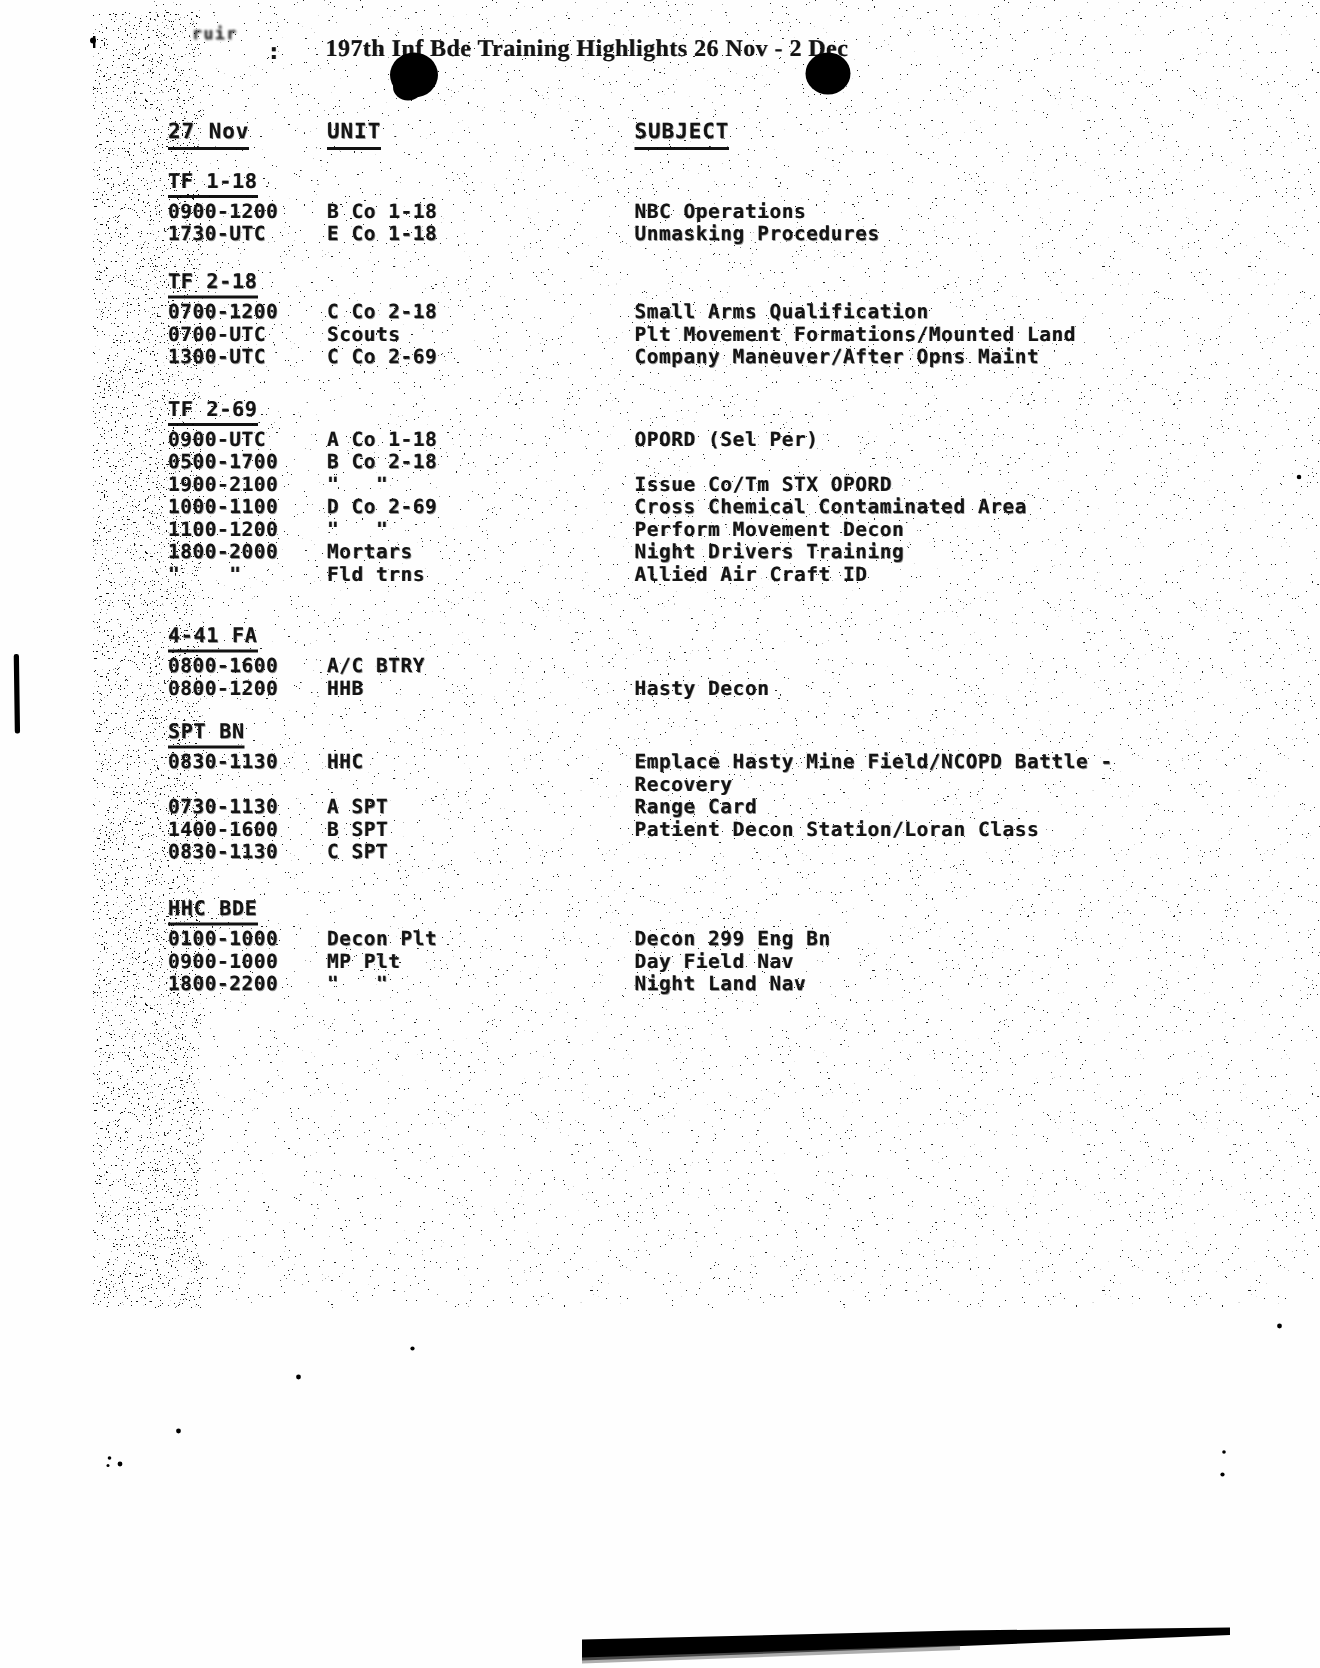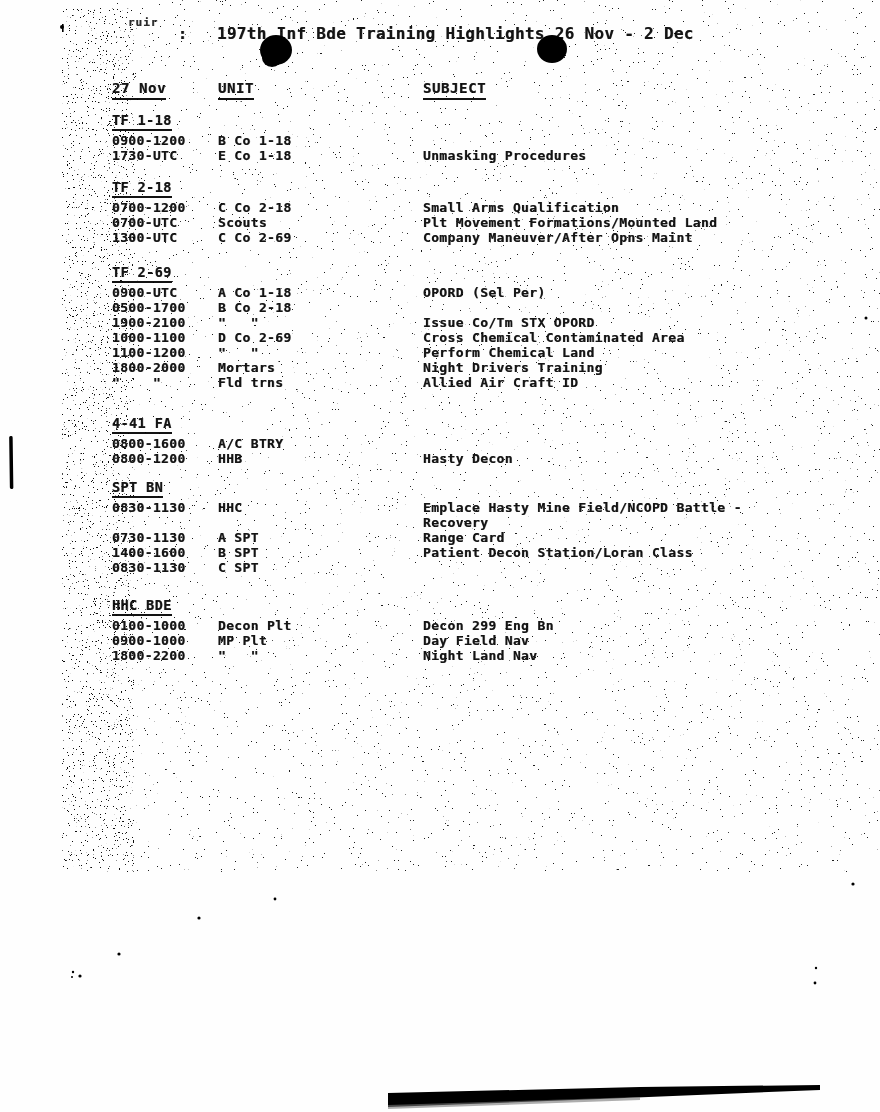--- a/index.html
+++ b/index.html
@@ -14,21 +14,21 @@
     color:#141414;
   }
   .ink{ text-shadow:0.4px 0.4px 0 rgba(20,20,20,0.45), -0.3px 0 0 rgba(20,20,20,0.25); }
 
   .fragment{
     position:absolute;left:128px;top:16px;
     font-size:11px;letter-spacing:1px;
     filter:blur(0.6px);opacity:.9;
   }
   .colon{position:absolute;left:178px;top:25px;font-size:15px;}
-  .title{position:absolute;left:217px;top:24px;font-size:16px;letter-spacing:0.3px;}
+  .title{position:absolute;left:217px;top:24px;font-size:16px;letter-spacing:0.3px;font-family:Liberation Serif, serif;}
 
   .colheads{
     position:absolute;top:80px;left:0;width:100%;box-sizing:border-box;
     display:grid;grid-template-columns:106px 205px 1fr;padding-left:112px;
   }
   .hd{
     display:inline-block;justify-self:start;
     font-size:14px;letter-spacing:0.6px;
     border-bottom:2.5px solid #121212;padding-bottom:1.5px;
   }
@@ -64,20 +64,21 @@
     <span class="hd ink">UNIT</span>
     <span class="hd ink">SUBJECT</span>
   </div>
 
   <div id="sections">
       <div class="section" style="top: 110px;">
         <div><span class="heading ink">TF 1-18</span></div>
         <div class="row">
           <span class="cell ink">0900-1200</span>
           <span class="cell ink">B Co 1-18</span>
+          <span class="cell ink">NBC Operations</span>
         </div>
         <div class="row">
           <span class="cell ink">1730-UTC</span>
           <span class="cell ink">E Co 1-18</span>
           <span class="cell ink">Unmasking Procedures</span>
         </div>
       </div>
       <div class="section" style="top: 177px;">
         <div><span class="heading ink">TF 2-18</span></div>
         <div class="row">
@@ -113,21 +114,21 @@
           <span class="cell ink">Issue Co/Tm STX OPORD</span>
         </div>
         <div class="row">
           <span class="cell ink">1000-1100</span>
           <span class="cell ink">D Co 2-69</span>
           <span class="cell ink">Cross Chemical Contaminated Area</span>
         </div>
         <div class="row">
           <span class="cell ink">1100-1200</span>
           <span class="cell ink">"   "</span>
-          <span class="cell ink">Perform Chemical Land</span>
+          <span class="cell ink">Perform Movement Decon</span>
         </div>
         <div class="row">
           <span class="cell ink">1800-2000</span>
           <span class="cell ink">Mortars</span>
           <span class="cell ink">Night Drivers Training</span>
         </div>
         <div class="row">
           <span class="cell ink">"    "</span>
           <span class="cell ink">Fld trns</span>
           <span class="cell ink">Allied Air Craft ID</span>

